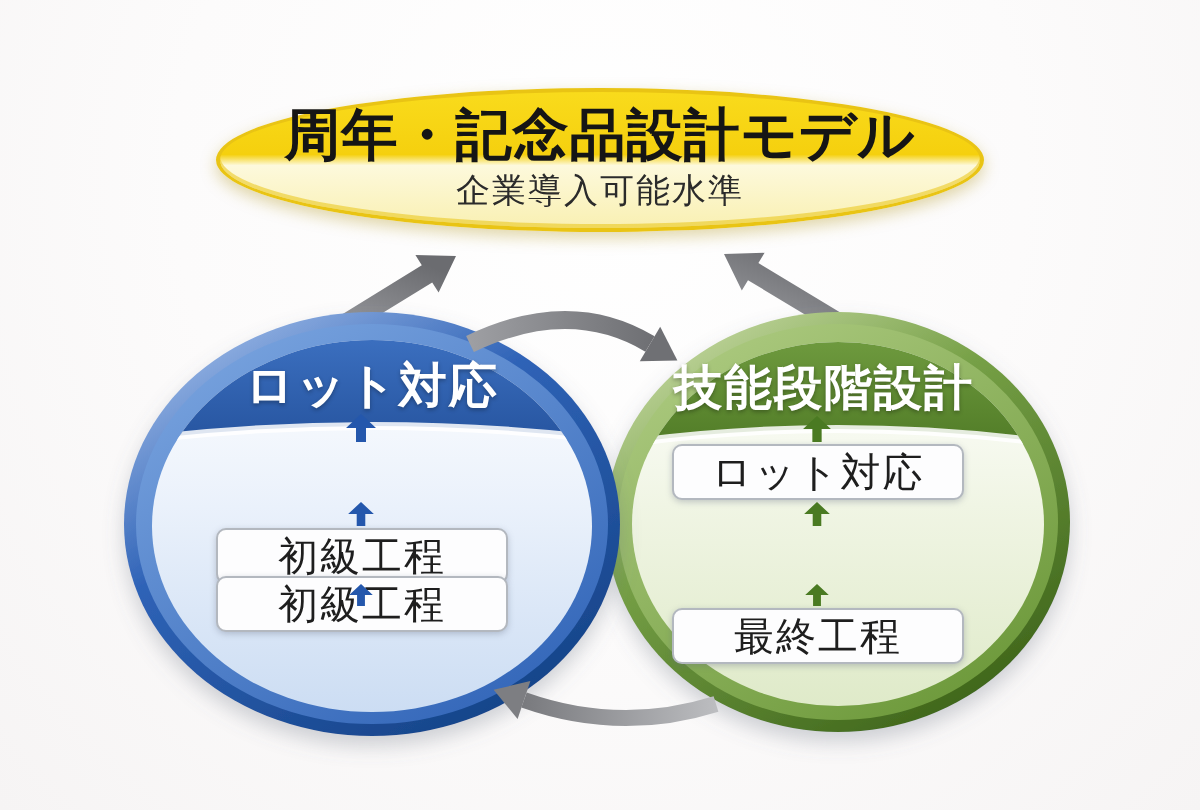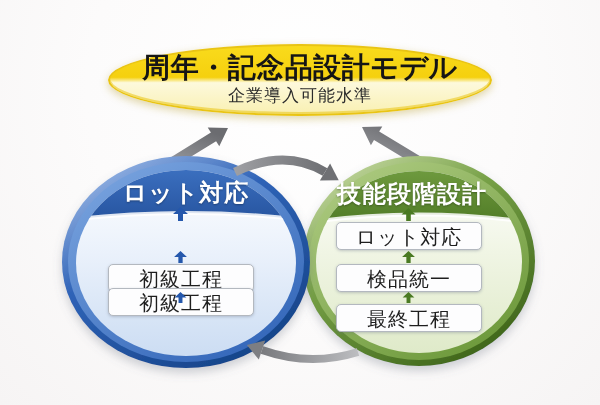--- a/index.html
+++ b/index.html
@@ -145,21 +145,20 @@
     <div class="model-subtitle">企業導入可能水準</div>
   </div>
 
   <div class="circle-title blue">ロット対応</div>
   <div class="circle-title green">技能段階設計</div>
 
   <div class="pbox blue" style="top:264px">初級工程</div>
   <div class="pbox blue" style="top:288px">初級工程</div>
 
   <div class="pbox green" style="top:222px">ロット対応</div>
-  <div class="pbox green" style="top:264px">検品統一</div>
   <div class="pbox green" style="top:304px">最終工程</div>
 
   <svg class="step-arrow" style="left:172px;top:207px" width="17" height="14" viewBox="0 0 16 14">
     <polygon points="8,0 15.5,7 10.5,7 10.5,14 5.5,14 5.5,7 0.5,7" fill="#2457ac"></polygon>
   </svg>
   <svg class="step-arrow" style="left:172px;top:251px" width="17" height="12" viewBox="0 0 16 14">
     <polygon points="8,0 15.5,7 10.5,7 10.5,14 5.5,14 5.5,7 0.5,7" fill="#2457ac"></polygon>
   </svg>
   <svg class="step-arrow" style="left:172px;top:292px" width="17" height="11" viewBox="0 0 16 14">
     <polygon points="8,0 15.5,7 10.5,7 10.5,14 5.5,14 5.5,7 0.5,7" fill="#2457ac"></polygon>

